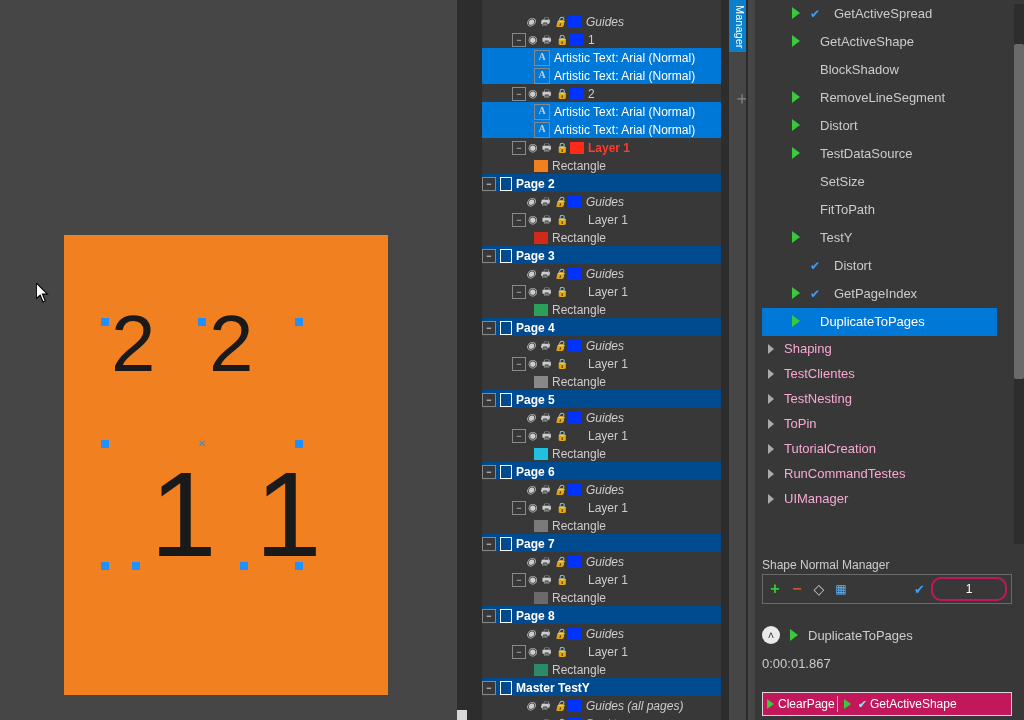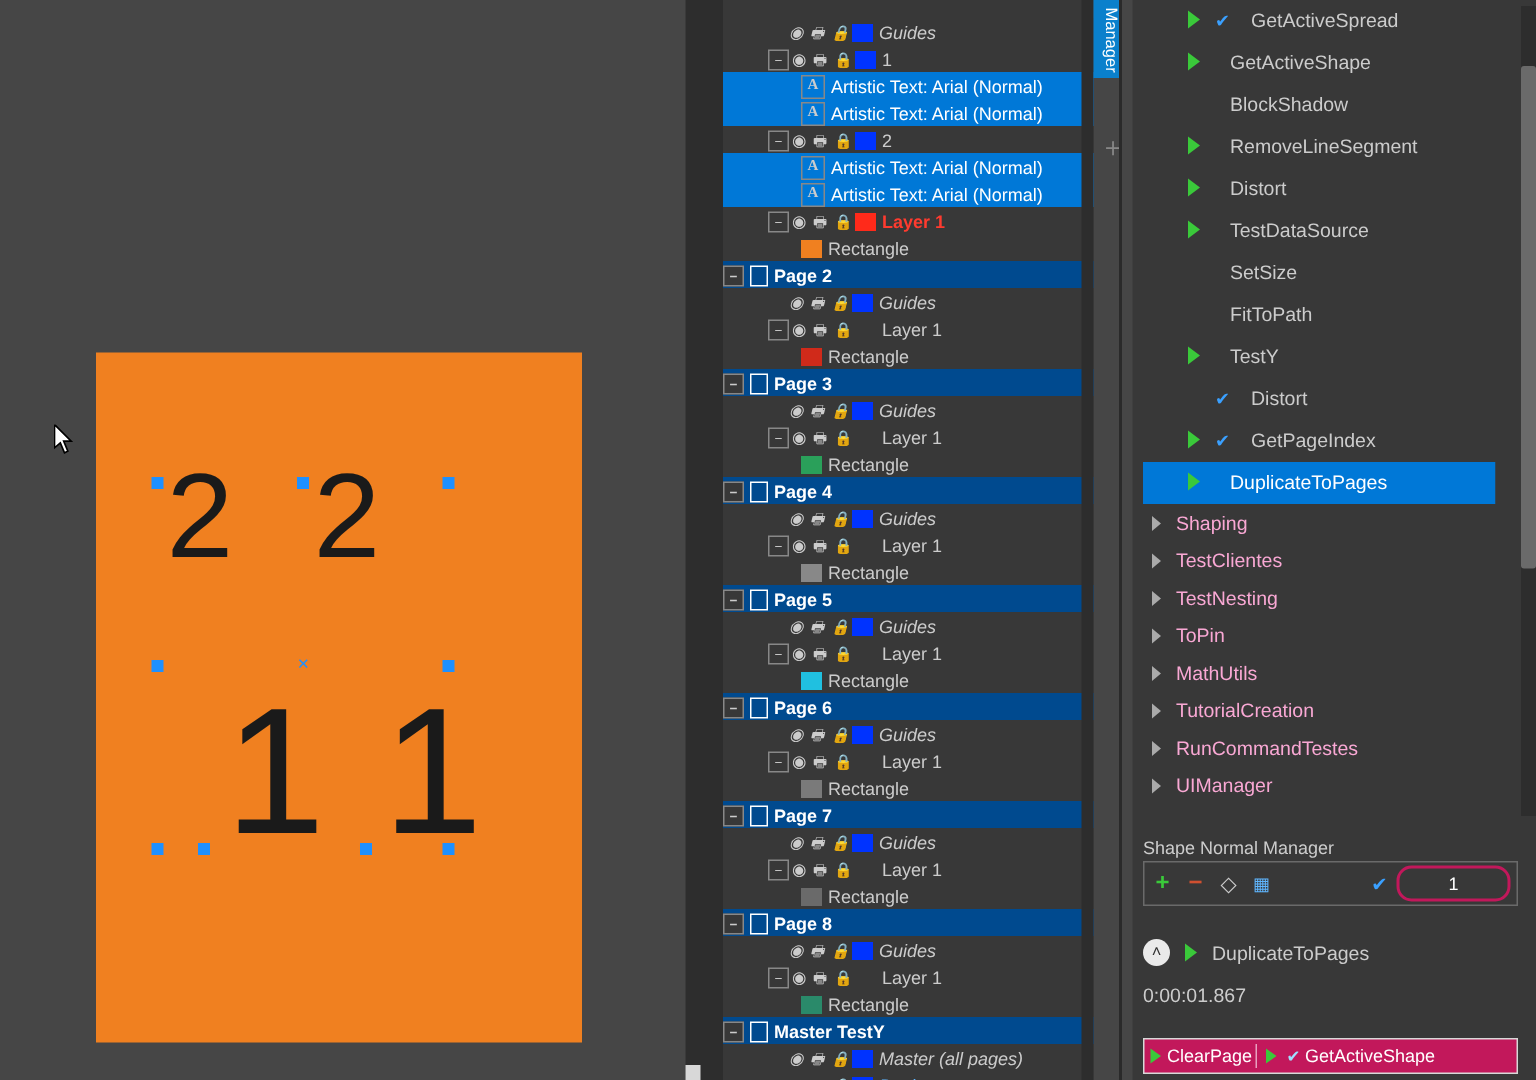--- a/index.html
+++ b/index.html
@@ -159,21 +159,21 @@
       <div class="row obj indent3"><span class="exp-none"></span><span class="swatch" style="background:#7a7a7a"></span><span class="txt">Rectangle</span></div>
       <div class="row pagehdr indent0"><span class="expander">−</span><span class="pgico-sm"></span><span class="txt">Page 7</span></div>
       <div class="row guides indent2"><span class="exp-none"></span><span class="eye">◉</span><span class="prn">🖶</span><span class="lock">🔒</span><span class="swatch" style="background:#0033ff"></span><span class="txt">Guides</span></div>
       <div class="row layer indent2"><span class="expander">−</span><span class="eye">◉</span><span class="prn">🖶</span><span class="lock">🔒</span><span class="swatch"></span><span class="txt">Layer 1</span></div>
       <div class="row obj indent3"><span class="exp-none"></span><span class="swatch" style="background:#6a6a6a"></span><span class="txt">Rectangle</span></div>
       <div class="row pagehdr indent0"><span class="expander">−</span><span class="pgico-sm"></span><span class="txt">Page 8</span></div>
       <div class="row guides indent2"><span class="exp-none"></span><span class="eye">◉</span><span class="prn">🖶</span><span class="lock">🔒</span><span class="swatch" style="background:#0033ff"></span><span class="txt">Guides</span></div>
       <div class="row layer indent2"><span class="expander">−</span><span class="eye">◉</span><span class="prn">🖶</span><span class="lock">🔒</span><span class="swatch"></span><span class="txt">Layer 1</span></div>
       <div class="row obj indent3"><span class="exp-none"></span><span class="swatch" style="background:#2a8a6a"></span><span class="txt">Rectangle</span></div>
       <div class="row masterhdr indent0"><span class="expander">−</span><span class="pgico-sm"></span><span class="txt">Master TestY</span></div>
-      <div class="row guides indent2"><span class="exp-none"></span><span class="eye">◉</span><span class="prn">🖶</span><span class="lock">🔒</span><span class="swatch" style="background:#0033ff"></span><span class="txt">Master (all pages)</span></div>
+      <div class="row guides indent2"><span class="exp-none"></span><span class="eye">◉</span><span class="prn">🖶</span><span class="lock">🔒</span><span class="swatch" style="background:#0033ff"></span><span class="txt">Guides (all pages)</span></div>
       <div class="row guides indent2"><span class="exp-none"></span><span class="eye">◉</span><span class="prn">🖶</span><span class="lock">🔒</span><span class="swatch" style="background:#0033ff"></span><span class="txt lnk">Desktop</span></div>
     </div>
   <div class="lscroll"></div>
 </div>
 <div id="corner"></div>
 
 <div id="tab-stub">Manager</div>
 <div id="plus-btn">＋</div>
 <div id="vdiv"></div>
 
@@ -188,21 +188,20 @@
       <div class="cmd-row"><span>SetSize</span></div>
       <div class="cmd-row"><span>FitToPath</span></div>
       <div class="cmd-row"><span class="play"></span><span>TestY</span></div>
       <div class="cmd-row haschk"><span class="chk">✔</span><span>Distort</span></div>
       <div class="cmd-row haschk"><span class="play"></span><span class="chk">✔</span><span>GetPageIndex</span></div>
       <div class="cmd-row sel"><span class="play"></span><span>DuplicateToPages</span></div>
       <div class="folder-row"><span class="tri"></span><span>Shaping</span></div>
       <div class="folder-row"><span class="tri"></span><span>TestClientes</span></div>
       <div class="folder-row"><span class="tri"></span><span>TestNesting</span></div>
       <div class="folder-row"><span class="tri"></span><span>ToPin</span></div>
-      <div class="folder-row"><span class="tri"></span><span>MathUtils</span></div>
       <div class="folder-row"><span class="tri"></span><span>TutorialCreation</span></div>
       <div class="folder-row"><span class="tri"></span><span>RunCommandTestes</span></div>
       <div class="folder-row"><span class="tri"></span><span>UIManager</span></div>
     </div>
   <div id="right-scroll">
     <div id="right-thumb"></div>
   </div>
 
   <div id="srm">
     <div id="srm-label">Shape Normal Manager</div>

